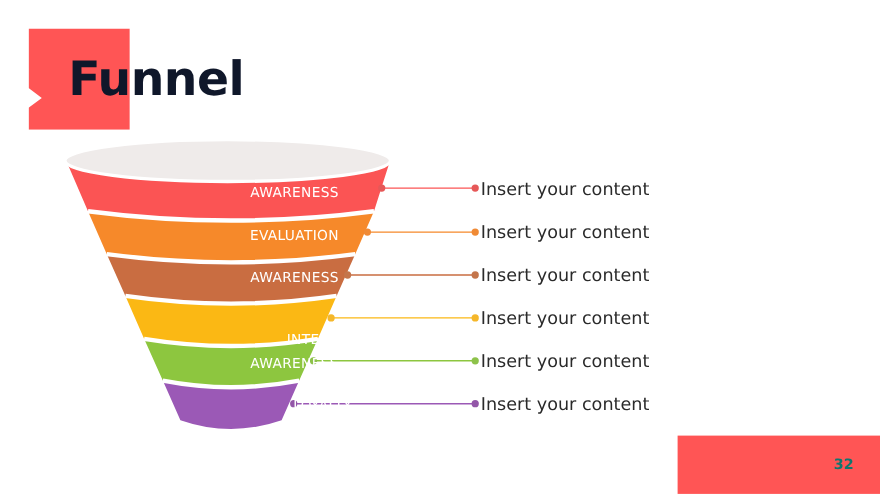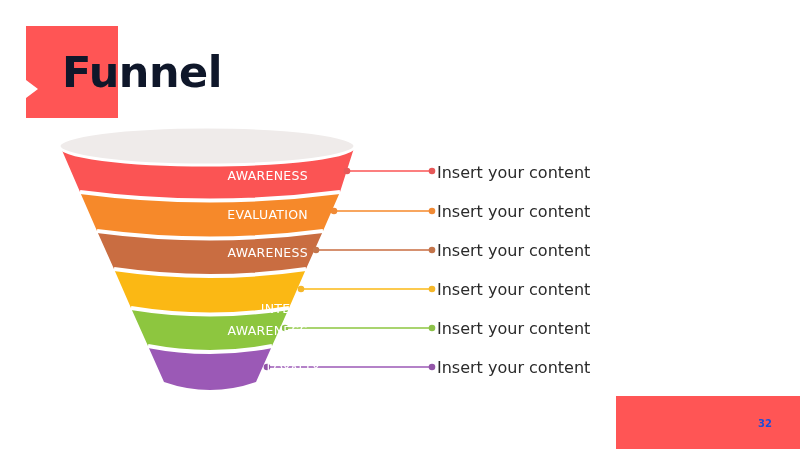--- a/index.html
+++ b/index.html
@@ -7,22 +7,22 @@
          font-family:"DejaVu Sans", "Liberation Sans", sans-serif; }
   .title-block { position:absolute; left:26px; top:26px; width:92px; height:92px; }
   .title { position:absolute; left:62px; top:50px; font-size:43px; font-weight:bold; color:#0f172a;
            letter-spacing:-0.5px; font-family:"DejaVu Sans", sans-serif; line-height:44px; }
   .funnel { position:absolute; left:0; top:0; }
   .stage-label { position:absolute; width:200px; text-align:right; color:#ffffff; font-weight:normal;
                  font-size:12.5px; letter-spacing:0.3px; transform:translate(-50%,-50%); }
   .content-text { position:absolute; font-size:16px; color:#2a2a2a; transform:translateY(-50%);
                   font-family:"DejaVu Sans", sans-serif; white-space:nowrap; }
   .page-box { position:absolute; left:616px; top:396px; width:184px; height:53px; }
-  .page-num { position:absolute; left:758px; top:423px; transform:translateY(-50%); color:#1d4ed8;
-              font-size:10px; font-weight:bold; }
+  .page-num { position:absolute; left:758px; top:423px; transform:translateY(-50%); color:#0f766e;
+              font-size:13px; font-weight:bold; }
 </style>
 </head>
 <body>
 
 <svg class="title-block" width="92" height="92" viewBox="0 0 92 92">
   <path d="M0 0 H92 V92 H0 V72 L12 63 L0 54 Z" fill="#ff5555"></path>
 </svg>
 <div class="title">Funnel</div>
 
 <svg class="funnel" width="800" height="450" viewBox="0 0 800 450">

